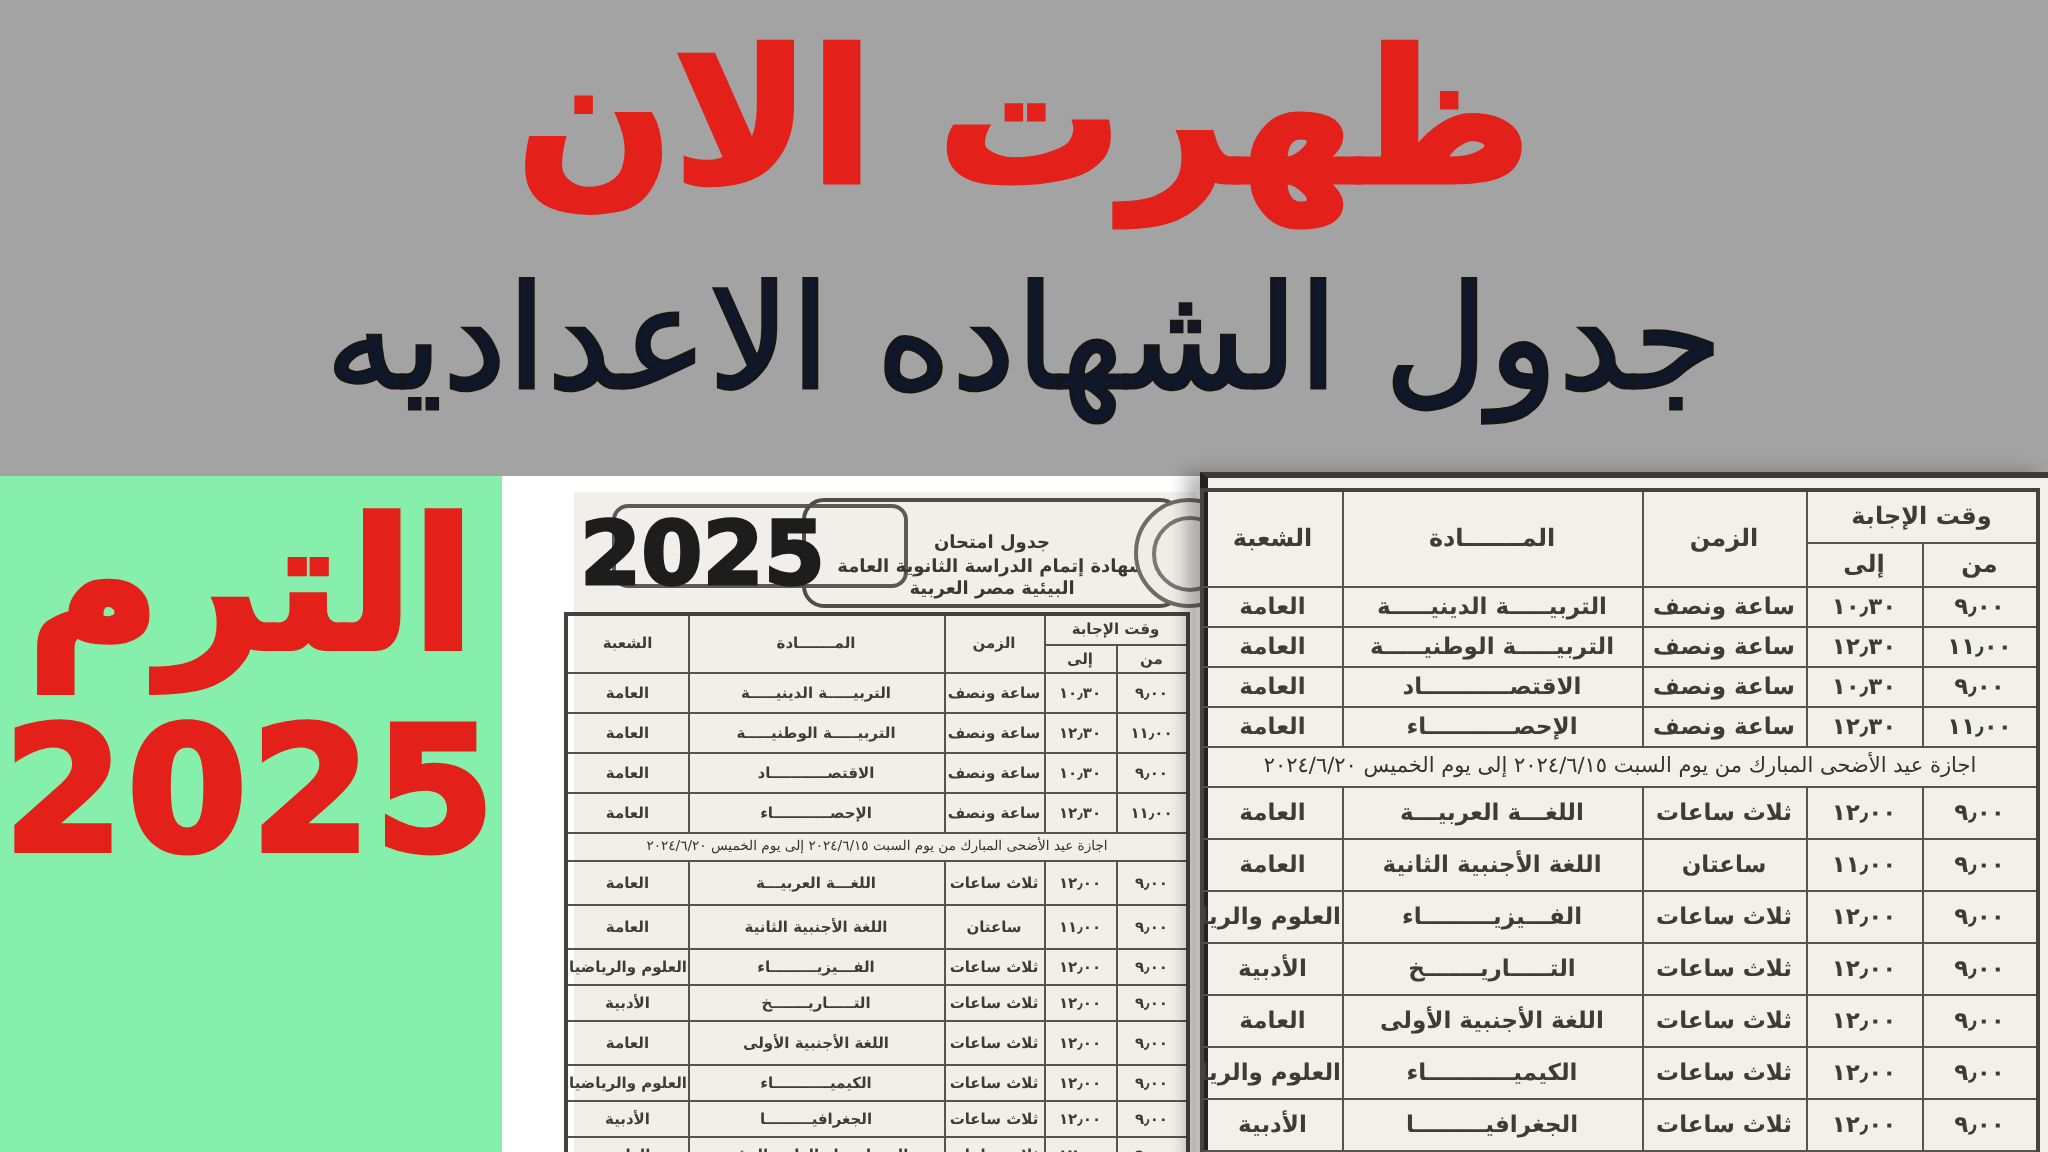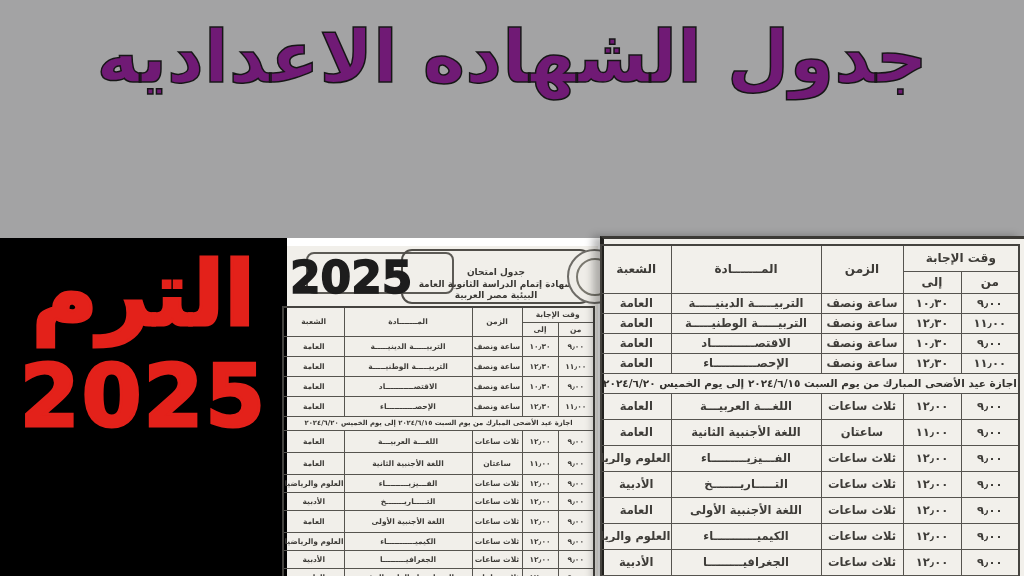--- a/index.html
+++ b/index.html
@@ -5,37 +5,37 @@
   *{margin:0;padding:0;box-sizing:border-box}
   html,body{width:1024px;height:576px;overflow:hidden;background:#ffffff}
   .stage{position:relative;width:1024px;height:576px;overflow:hidden;direction:rtl;
          font-family:"DejaVu Sans",sans-serif;background:#ffffff}
 
   
   .banner{position:absolute;left:0;top:0;width:1024px;height:238px;background:#a3a3a4;
           text-align:center;padding-top:4px}
   .banner-title{color:#e3211a;-webkit-text-stroke:2.5px #e3211a;
                 font-size:92px;font-weight:900;line-height:112px;letter-spacing:-2px}
-  .banner-sub{color:#701a75;-webkit-text-stroke:1.5px #161616;
-              font-size:72px;font-weight:700;line-height:102px;margin-top:2px;letter-spacing:-1px}
-
-  
-  .side{position:absolute;left:0;top:238px;width:287px;height:338px;background:#000000;
+  .banner-sub{color:#0f172a;-webkit-text-stroke:1.5px #161616;
+              font-size:72px;font-weight:400;line-height:102px;margin-top:2px;letter-spacing:-1px}
+
+  
+  .side{position:absolute;left:0;top:238px;width:251px;height:338px;background:#86efac;
         text-align:center;padding-top:2px}
   .side-line{color:#e3211a;-webkit-text-stroke:3px #e3211a;
              font-size:90px;font-weight:900;line-height:108px}
   .side-year{color:#e3211a;-webkit-text-stroke:3px #e3211a;
              font-size:86px;font-weight:900;line-height:96px;letter-spacing:2px}
 
   
   .doc{position:absolute;background:#f1efea;color:#3e3c38}
   .doc table{border-collapse:collapse;width:100%;table-layout:fixed;border:2px solid #45433f}
   .doc th,.doc td{border:1px solid #56544f;text-align:center;vertical-align:middle;
                   font-weight:700;overflow:hidden;white-space:nowrap;color:#3e3c38}
-  .doc .note-row td{font-weight:700;color:#34322e}
+  .doc .note-row td{font-weight:400;color:#34322e}
 
   
   .doc-small{left:287px;top:246px;width:311px;padding:2px 3px 0 3px}
   .doc-head{position:relative;height:58px}
   .session-box{position:absolute;left:16px;top:4px;width:148px;height:42px;
                border:2px solid #5c5a55;border-radius:8px}
   .year-badge{position:absolute;left:0;top:8px;z-index:2;font-size:44px;font-weight:900;
               color:#1d1d1d;line-height:1;-webkit-text-stroke:1.5px #1d1d1d}
   .title-box{position:absolute;right:4px;top:1px;width:190px;height:55px;
              border:2px solid #504e49;border-radius:11px;display:flex;flex-direction:column;
@@ -68,20 +68,21 @@
   .doc-large .note-row{height:20px}
   .doc-large .note-row td{font-size:10.5px}
   .doc-large .rows-bottom tr{height:26px}
 </style>
 </head>
 <body>
 
 <div class="stage">
 
   <div class="banner">
+    <div class="banner-title">ظهرت الان</div>
     <div class="banner-sub">جدول الشهاده الاعداديه</div>
   </div>
 
   <div class="side">
     <div class="side-line">الترم</div>
     <div class="side-year">2025</div>
   </div>
 
   <div class="doc doc-small">
     <div class="doc-head">

